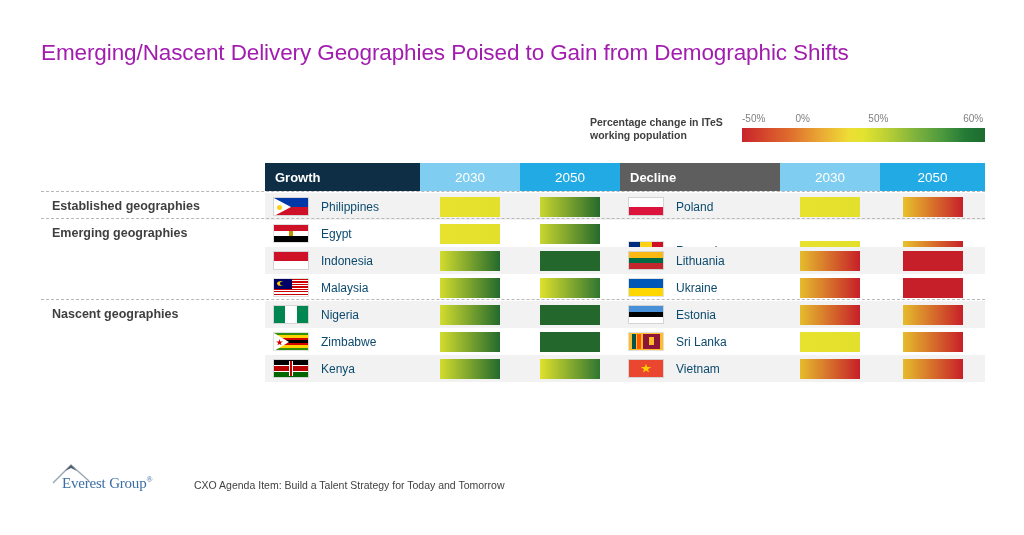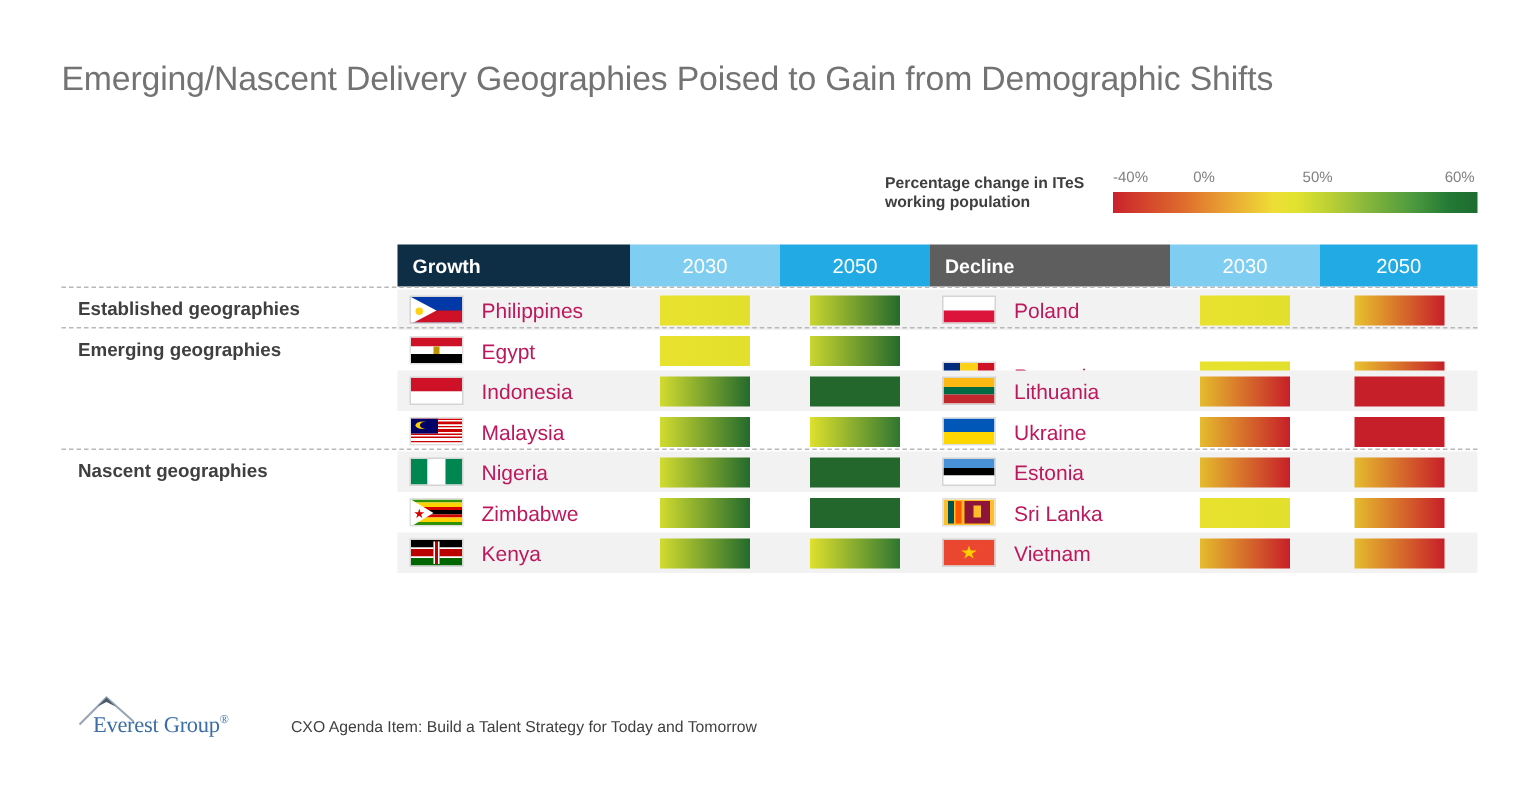--- a/index.html
+++ b/index.html
@@ -9,21 +9,21 @@
     background:#ffffff;
     font-family:"Liberation Sans", sans-serif;
     color:#404040;
     overflow:hidden;
     position:relative;
   }
 
   
   #title {
     position:absolute; left:41px; top:40px;
-    font-size:22.5px; font-weight:400; color:#737373;
+    font-size:22.5px; font-weight:400; color:#a21caf;
     letter-spacing:-0.1px; white-space:nowrap;
   }
 
   
   #subtitle-block { position:absolute; left:45px; top:95px; }
   #subtitle-main {
     font-size:13.5px; font-weight:bold; color:#3f3f3f;
     letter-spacing:-0.1px; white-space:nowrap;
   }
   #subtitle-sub {
@@ -78,21 +78,21 @@
   }
   .row .flag {
     position:absolute; left:8px; top:4px;
     width:36px; height:19px;
     border:0.5px solid rgba(0,0,0,0.12);
     overflow:hidden;
   }
   .row .cname {
     position:absolute; left:56px; top:0; height:27px;
     display:flex; align-items:center;
-    font-size:14px; color:#be185d; white-space:nowrap;
+    font-size:12px; color:#0c4a6e; white-space:nowrap;
   }
   .swatch {
     position:absolute; top:4px;
     width:60px; height:20px;
   }
 
   
   #footer { position:absolute; left:52px; top:462px; height:32px; }
   #logo-mark {
     position:absolute; left:0; top:0; width:40px; height:22px;
@@ -121,21 +121,21 @@
 <div id="subtitle-block">
 </div>
 
 <div id="legend">
   <div id="legend-caption">
     <div>Percentage change in ITeS</div>
     <div>working population</div>
   </div>
   <div id="legend-scale">
     <div id="legend-ticks">
-        <span style="left: 0px;">-40%</span>
+        <span style="left: 0px;">-50%</span>
         <span style="left: 53.46px;">0%</span>
         <span style="left: 126.36px;">50%</span>
         <span style="left: 221.13px;">60%</span>
       </div>
     <div id="legend-bar"></div>
   </div>
 </div>
 
 <div id="table">
     <div class="hdr-cell hdr-name" style="left: 224px; width: 155px; background: rgb(13, 46, 68);">Growth</div>

